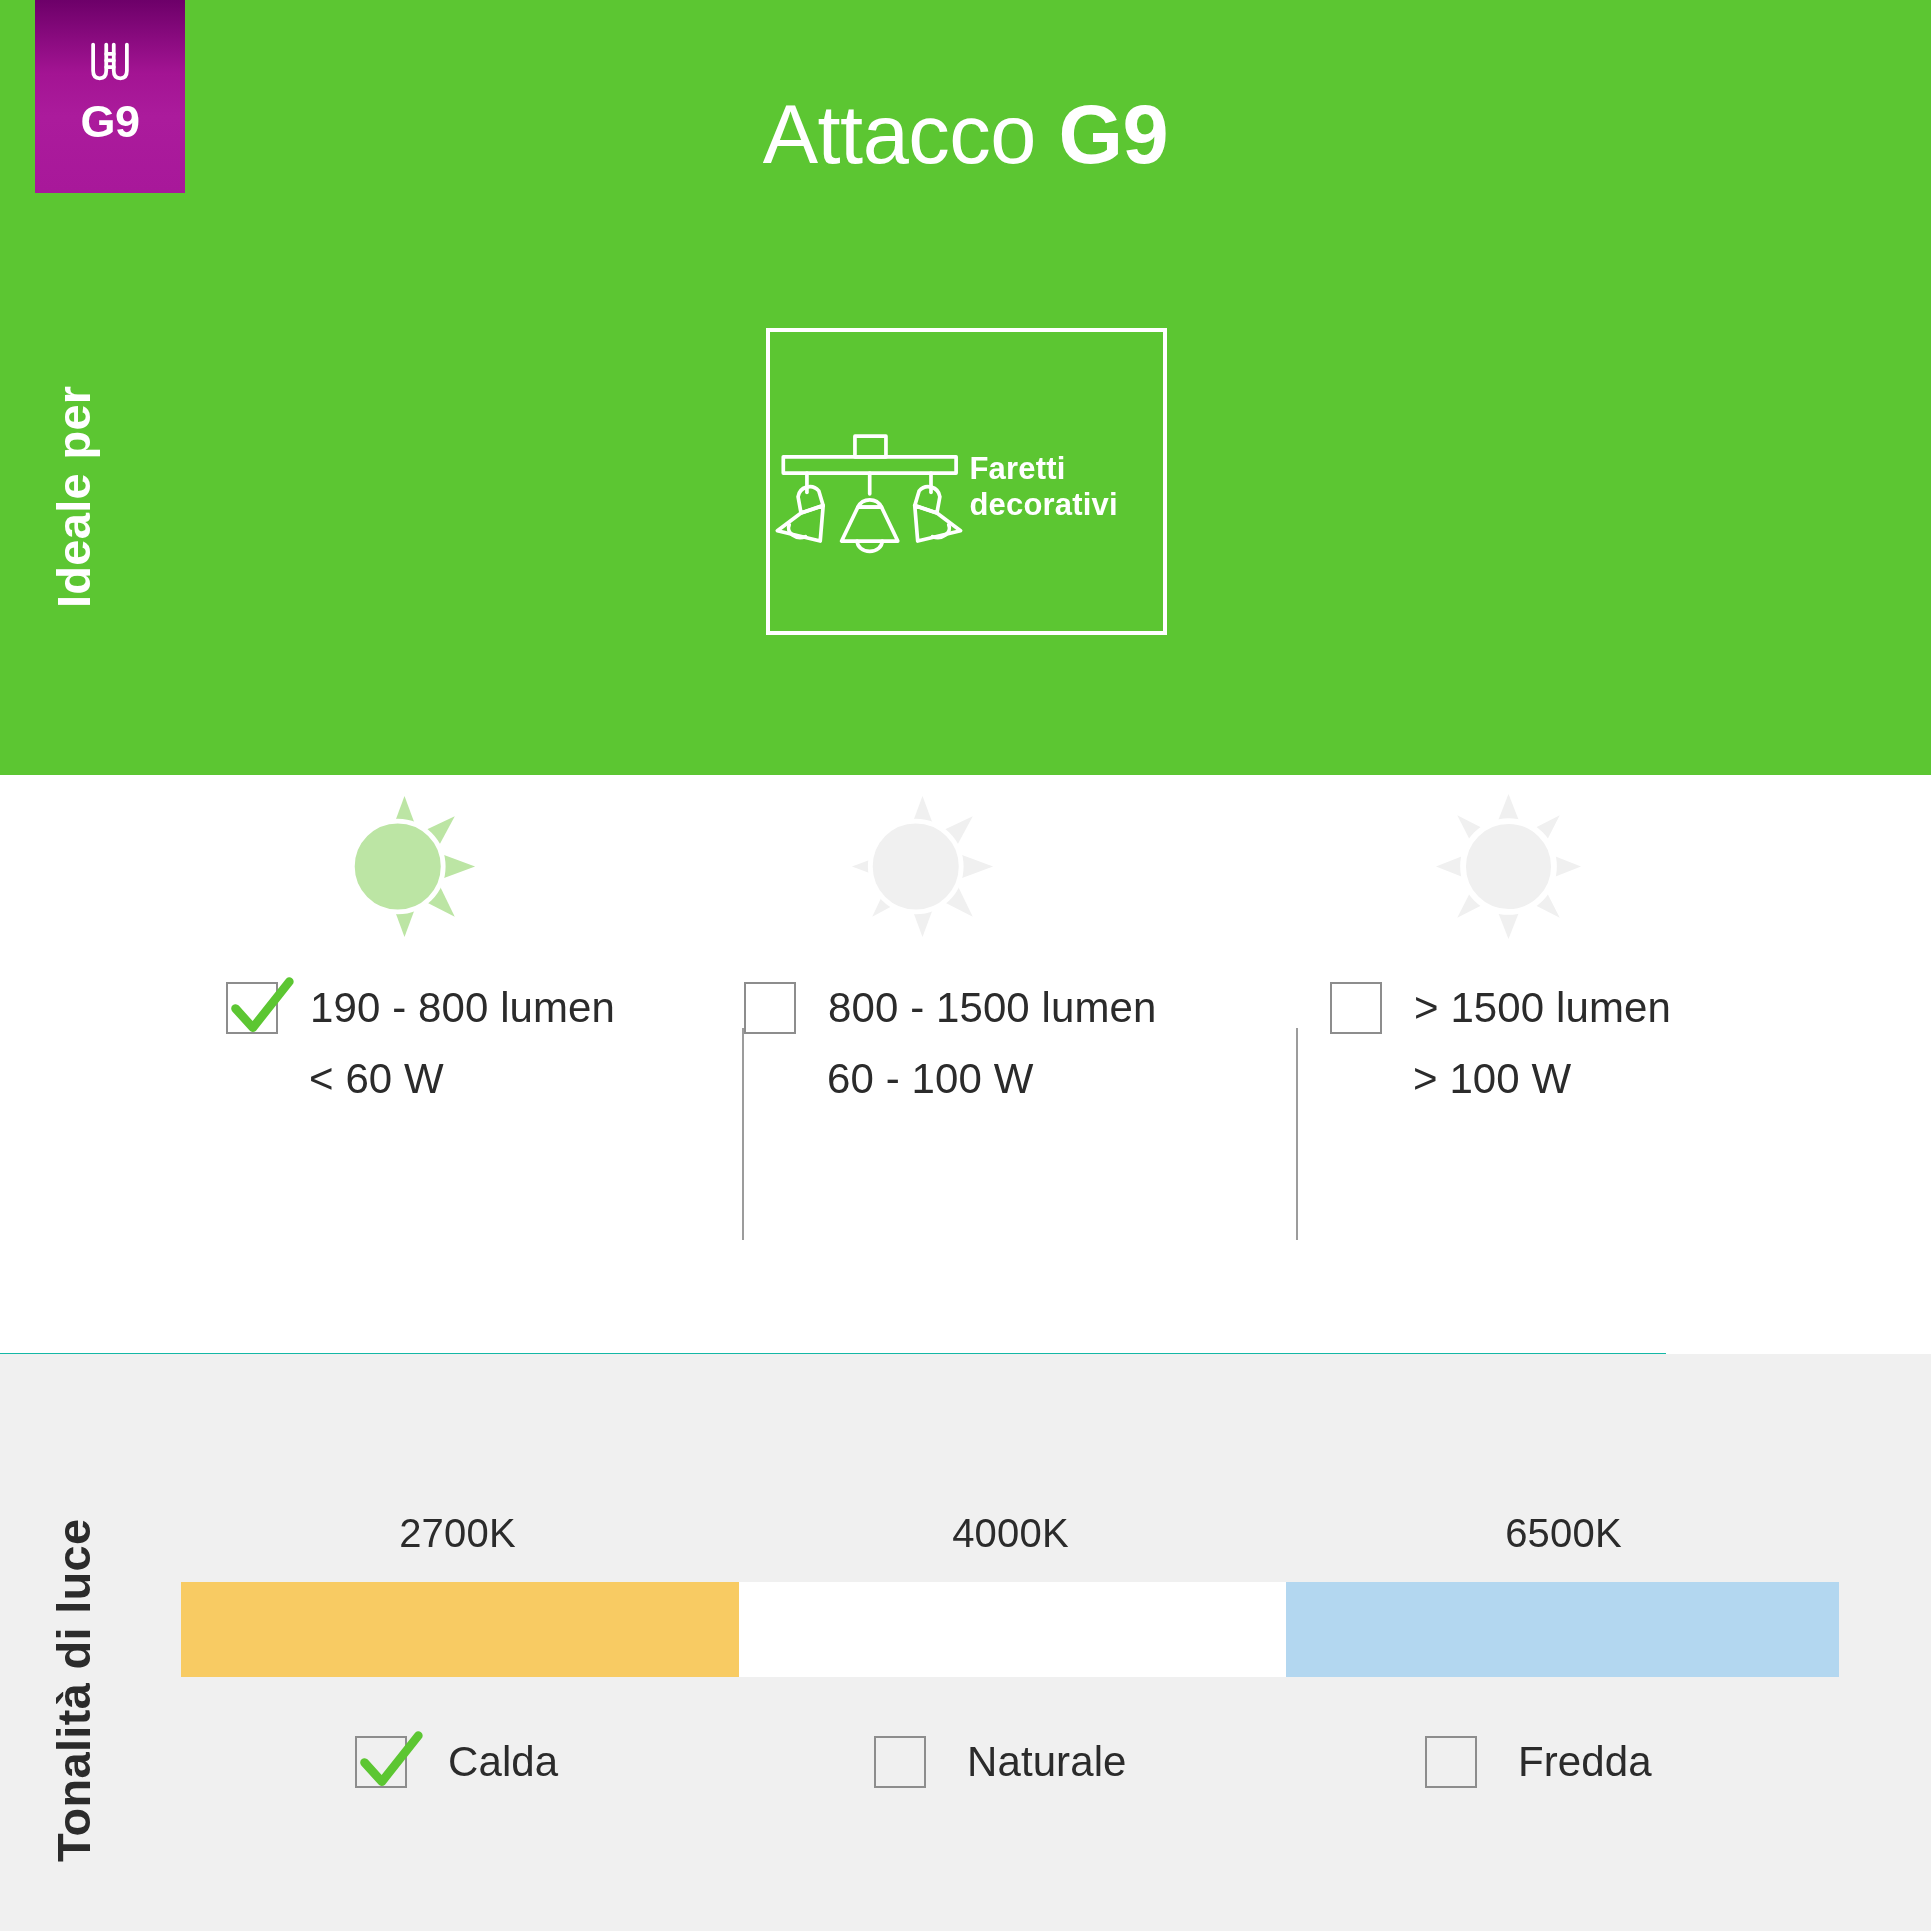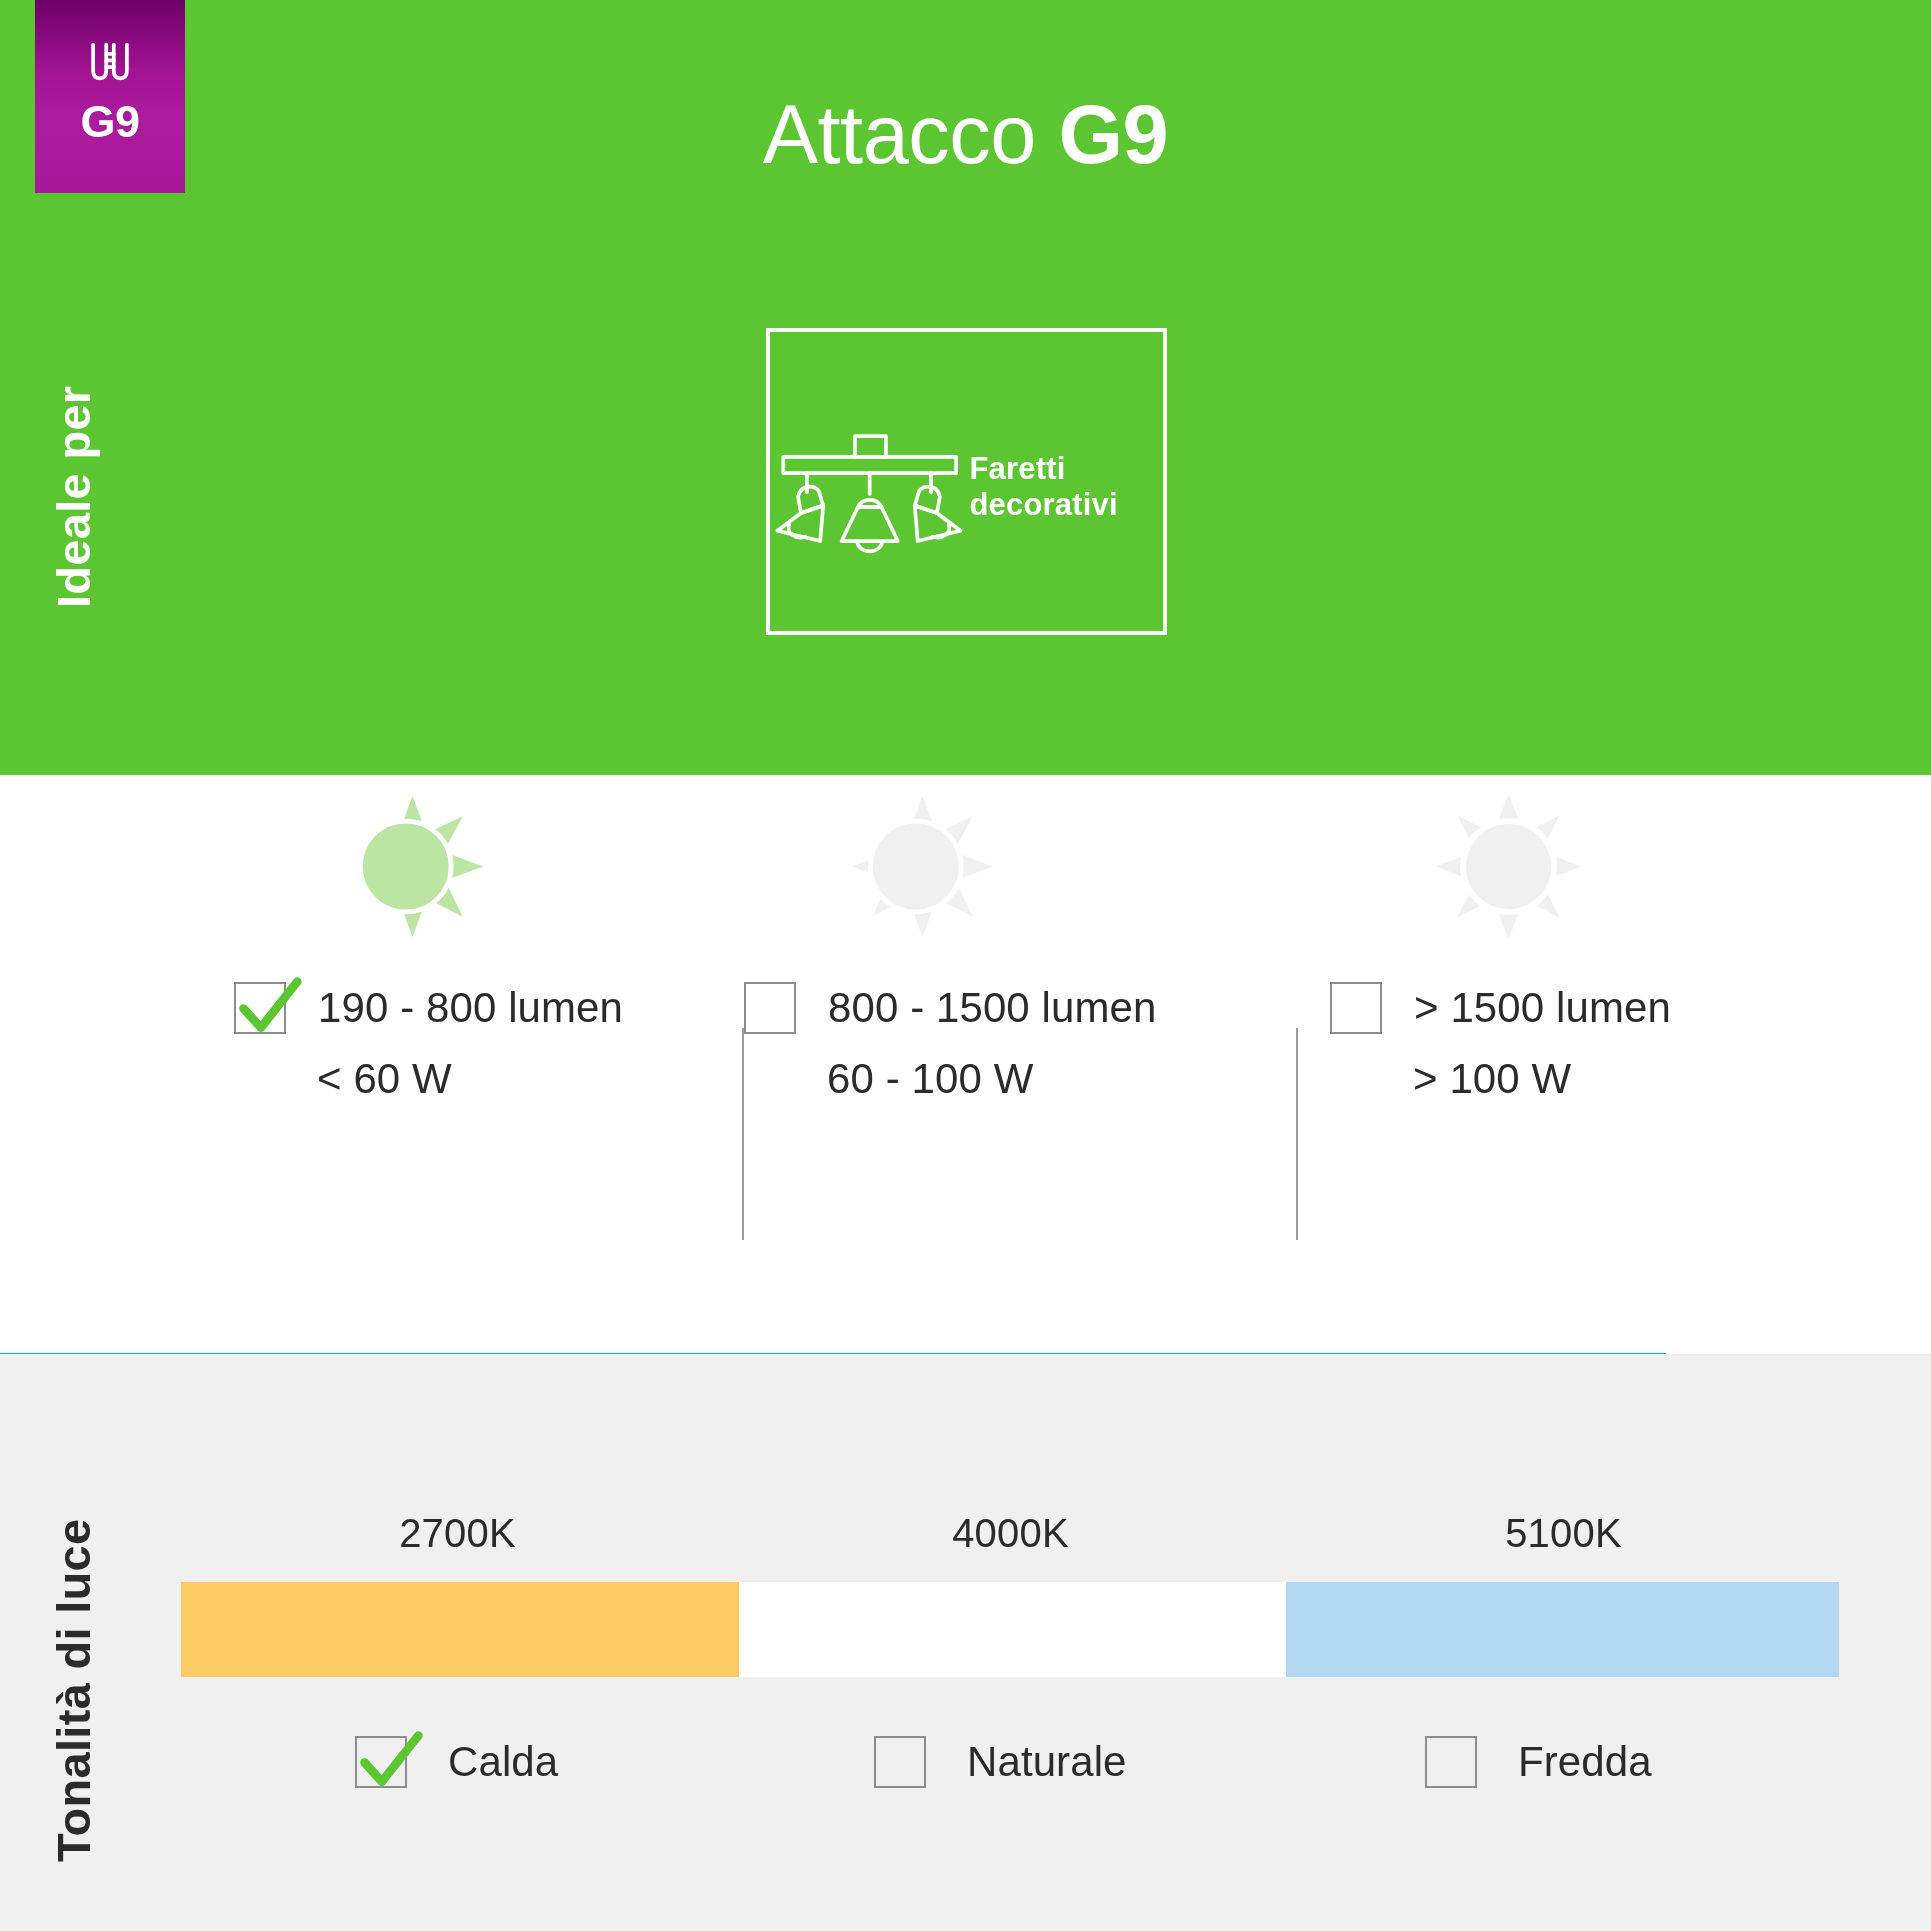--- a/index.html
+++ b/index.html
@@ -129,21 +129,21 @@
     position: absolute;
     left: 179px; top: 0;
     width: 1699px; height: 578px;
   }
   .bcol {
     position: absolute;
     top: 0;
     width: 526px;
     height: 578px;
   }
-  .bcol-0 { left: 16px; }
+  .bcol-0 { left: 8px; }
   .bcol-1 { left: 526px; }
   .bcol-2 { left: 1112px; }
   .bdiv {
     position: absolute;
     top: 253px;
     width: 1.9px;
     height: 212px;
     background: #9c9c9c;
   }
   .bdiv-0 { left: 563px; }
@@ -389,21 +389,21 @@
     <div class="side-label side-label-lum">Luminosità</div>
   </div>
 
   <div class="tonalita"></div>
 
   <div class="side-label side-label-ton">Tonalità di luce</div>
 
   <div class="kelvin-row">
     <div class="kelvin-cell">2700K</div>
     <div class="kelvin-cell">4000K</div>
-    <div class="kelvin-cell">5100K</div>
+    <div class="kelvin-cell">6500K</div>
   </div>
 
   <div class="temp-bar">
     <div class="temp-seg temp-seg-warm" style="background:#f8cb63"></div>
     <div class="temp-seg temp-seg-neutral" style="background:#ffffff"></div>
     <div class="temp-seg temp-seg-cool" style="background:#b3d7f0"></div>
   </div>
 
   <div class="tone-row">
     <div class="tone-item tone-item-0">

